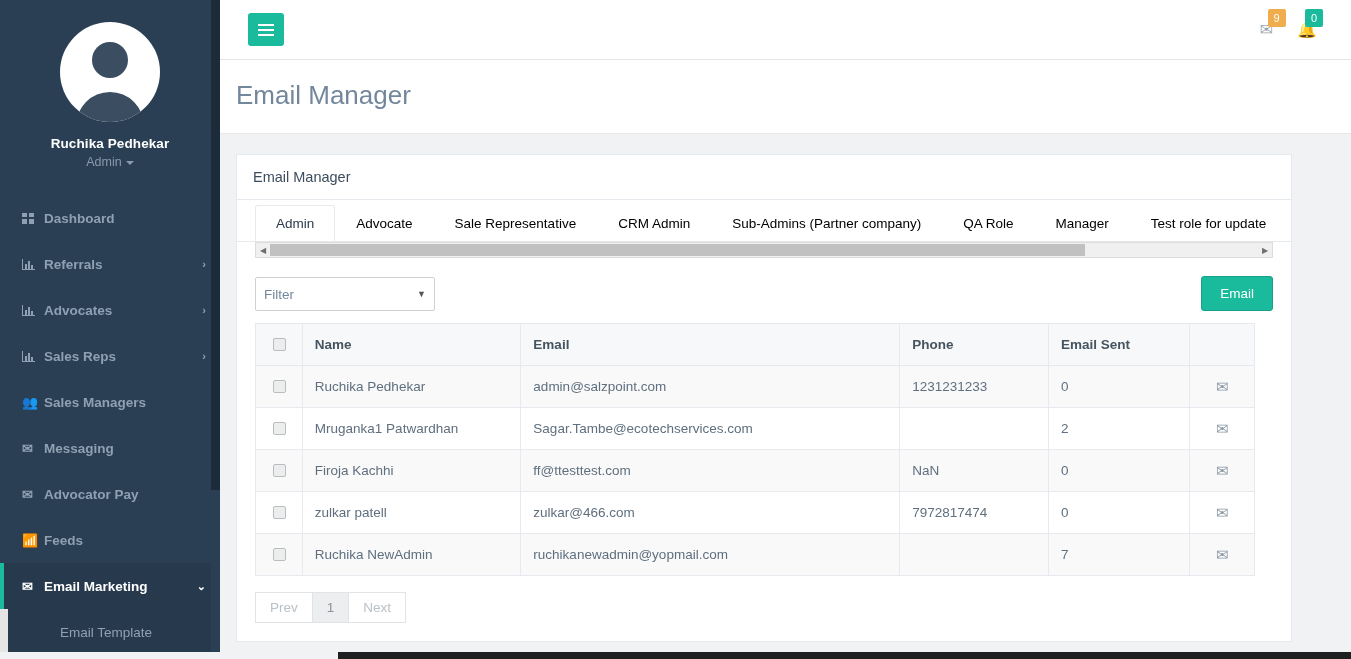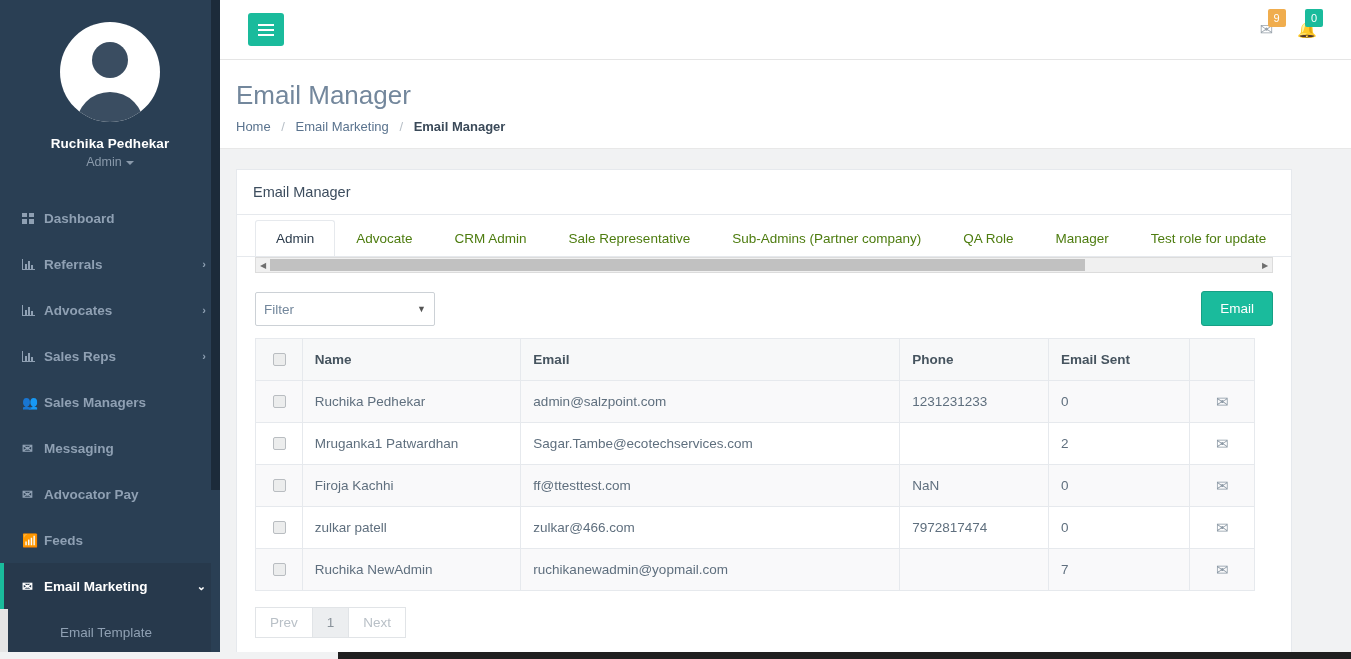--- a/index.html
+++ b/index.html
@@ -144,21 +144,21 @@
     font-size: 14.5px; color: #3d4d5e;
   }
   
   .tabs-wrap { position: relative; }
   .tabstrip {
     display: flex; align-items: flex-end; height: 42px;
     border-bottom: 1px solid #e6e9ed; padding-left: 18px;
     overflow: hidden; white-space: nowrap;
   }
   .tab {
-    font-size: 13.5px; color: #4d7c0f; padding: 10px 20px; cursor: pointer;
+    font-size: 13.5px; color: #000000; padding: 10px 20px; cursor: pointer;
     border: 1px solid transparent; border-bottom: none; flex: 0 0 auto;
   }
   .tab.active {
     color: #2b3b4b; background: #ffffff;
     border: 1px solid #e6e9ed; border-bottom: 1px solid #ffffff;
     border-radius: 3px 3px 0 0; margin-bottom: -1px; font-weight: normal;
   }
   .hscroll {
     height: 16px; background: #f0f0f0; border: 1px solid #dcdcdc;
     margin: 0 18px 0 18px; position: relative;
@@ -358,40 +358,33 @@
         </div>
         <div class="notif">
           <span class="glyph">🔔</span>
           <span class="badge teal">0</span>
         </div>
       </div>
     </div>
 
     <div class="page-head">
       <h1 class="page-title">Email Manager</h1>
-      <div class="crumbs">
-        <a>Home</a>
-        <span class="sep">/</span>
-        <a>Email Marketing</a>
-        <span class="sep">/</span>
-        <span class="cur">Email Manager</span>
-      </div>
     </div>
 
     <div class="content">
       <div class="card">
 
         <div class="card-head">Email Manager</div>
 
         <div class="tabs-wrap">
           <div class="tabstrip">
             <div class="tab active"><span>Admin</span></div>
             <div class="tab"><span>Advocate</span></div>
+            <div class="tab"><span>Sale Representative</span></div>
             <div class="tab"><span>CRM Admin</span></div>
-            <div class="tab"><span>Sale Representative</span></div>
             <div class="tab"><span>Sub-Admins (Partner company)</span></div>
             <div class="tab"><span>QA Role</span></div>
             <div class="tab"><span>Manager</span></div>
             <div class="tab"><span>Test role for update</span></div>
             <div class="tab"></div>
           </div>
           <div class="hscroll">
             <div class="arr l">◀</div>
             <div class="thumb"></div>
             <div class="arr r">▶</div>

